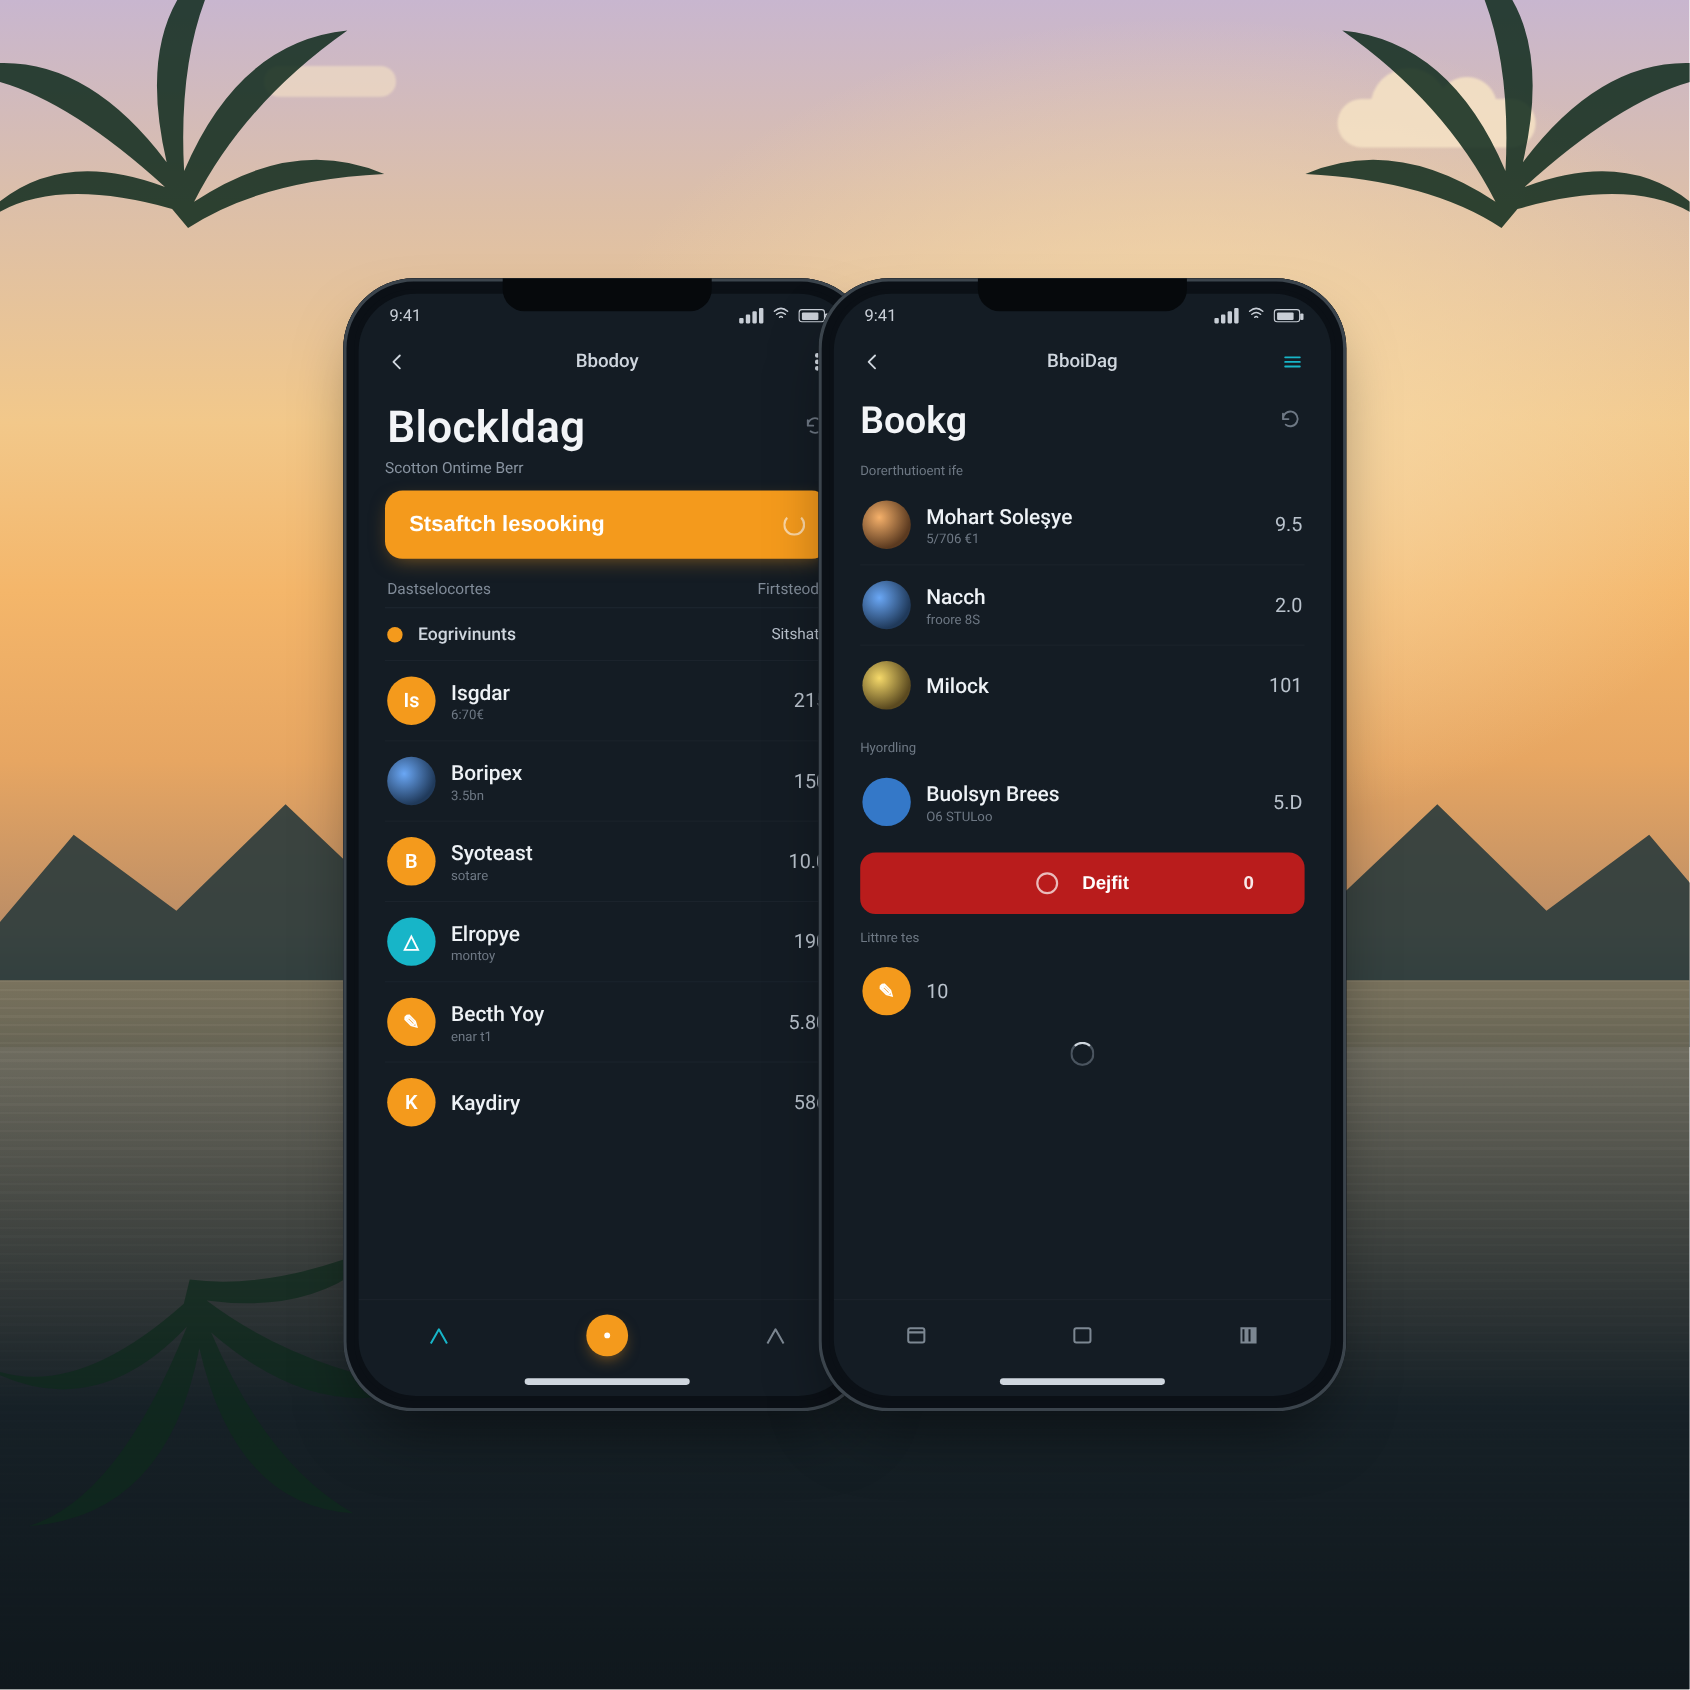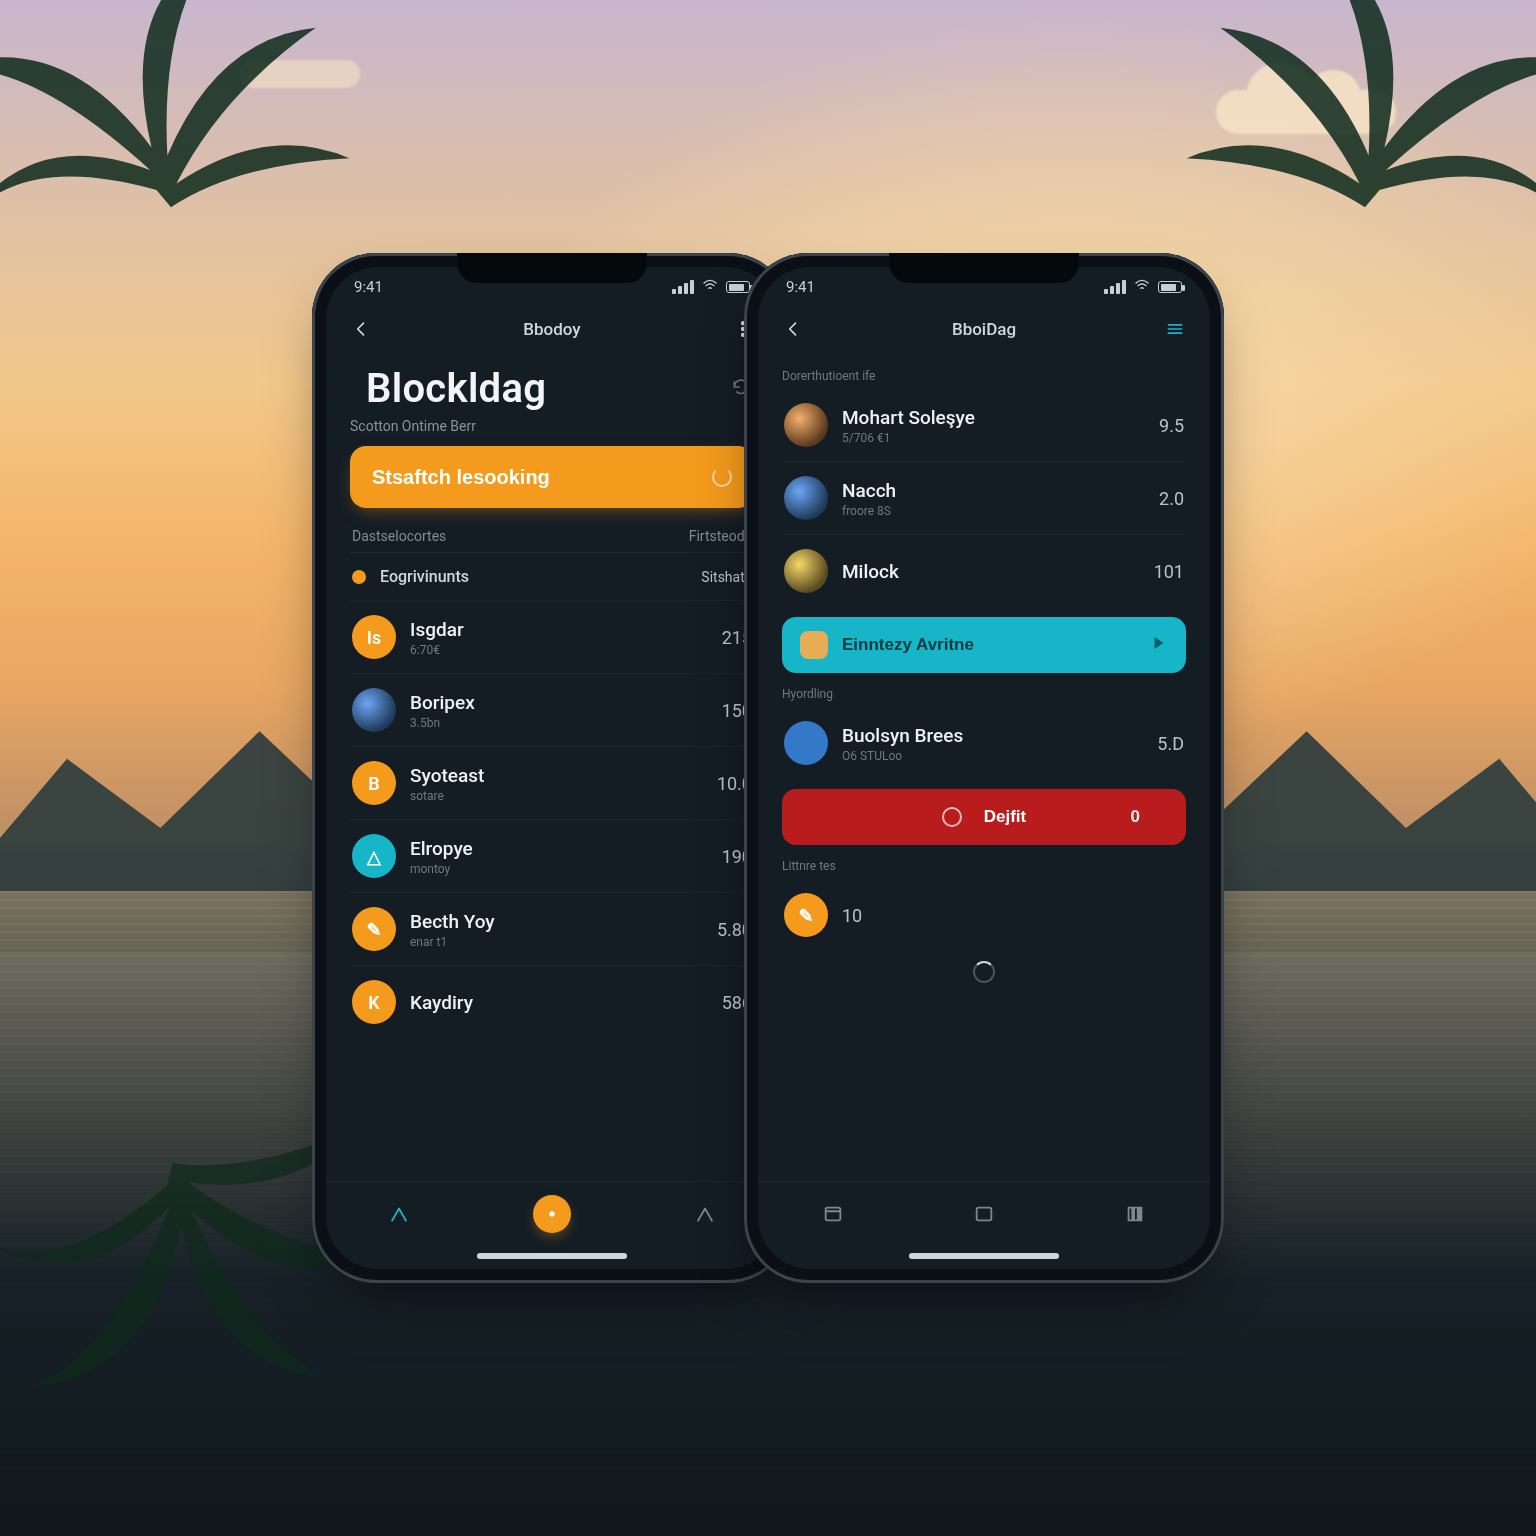--- a/index.html
+++ b/index.html
@@ -89,21 +89,21 @@
     height:44px; display:flex; align-items:center; justify-content:space-between;
     padding:0 22px; font-size:17px; color:#cfd6de;
   }
   .minibar .title{ font-weight:500; }
   .ico{ width:26px;height:26px; display:inline-flex; align-items:center; justify-content:center; color:#cfd6de;}
   .ico svg{ width:20px;height:20px; stroke:currentColor; fill:none; stroke-width:2; stroke-linecap:round; stroke-linejoin:round;}
 
   .content{ flex:1; overflow:hidden; padding:4px 24px 0; }
 
   
-  .h1{ font-size:40px; font-weight:600; letter-spacing:.3px; margin:10px 16px 6px; color:#f2f4f7;}
+  .h1{ font-size:40px; font-weight:600; letter-spacing:.3px; margin:10px 2px 6px; color:#f2f4f7;}
   .sub{ font-size:14px; color:#8893a0; margin-bottom:2px;}
   .cta{
     width:100%; height:62px; border:none; border-radius:16px;
     background:#f49a1c; color:#fff; font-size:20px; font-weight:600;
     display:flex; align-items:center; justify-content:space-between; padding:0 22px;
     box-shadow:0 6px 18px -6px rgba(244,154,28,.5);
     margin-top:12px;
   }
   .cta .spinner{ width:20px;height:20px;border:2px solid rgba(255,255,255,.6);border-top-color:transparent;border-radius:50%;}
 
@@ -370,20 +370,28 @@
         </span>
         <span class="title">BboiDag</span>
         <span class="ico" style="color:#17b5c8">
           <svg viewBox="0 0 24 24">
               <path d="M4 7h16M4 12h16M4 17h16"></path>
             </svg>
         </span>
       </div>
 
       <div class="content" style="position:relative">
+        <div style="display:flex;align-items:center;justify-content:space-between;">
+          <div class="h2">Bookg</div>
+          <span class="ico" style="color:#6e7884">
+            <svg viewBox="0 0 24 24">
+                <path d="M4 12a8 8 0 1 1 3 6M4 12V6m0 6h6"></path>
+              </svg>
+          </span>
+        </div>
         <div class="tinylabel">Dorerthutioent ife</div>
 
         <div class="list" id="right-list-top">
             <div class="row">
               <span class="avatar av-img1"></span>
               <div class="rowtext">
                 <div class="t">Mohart Soleşye</div>
                 <div class="s">5/706 €1</div>
               </div>
               <div class="rowval">9.5</div>
@@ -398,29 +406,20 @@
             </div>
             <div class="row">
               <span class="avatar av-img3"></span>
               <div class="rowtext">
                 <div class="t">Milock</div>
               </div>
               <div class="rowval">101</div>
             </div>
           </div>
 
-        <button class="pill teal">
-          <span class="lead"></span>
-          <span>Einntezy Avritne</span>
-          <span class="tail">
-            <svg viewBox="0 0 24 24" width="18" height="18">
-                <path d="M6 4l12 8-12 8z" fill="#063a41"></path>
-              </svg>
-          </span>
-        </button>
 
         <div class="tinylabel">Hyordling</div>
         <div class="list" id="right-list-mid">
             <div class="row">
               <span class="avatar av-blue"></span>
               <div class="rowtext">
                 <div class="t">Buolsyn Brees</div>
                 <div class="s">O6 STULoo</div>
               </div>
               <div class="rowval">5.D</div>

